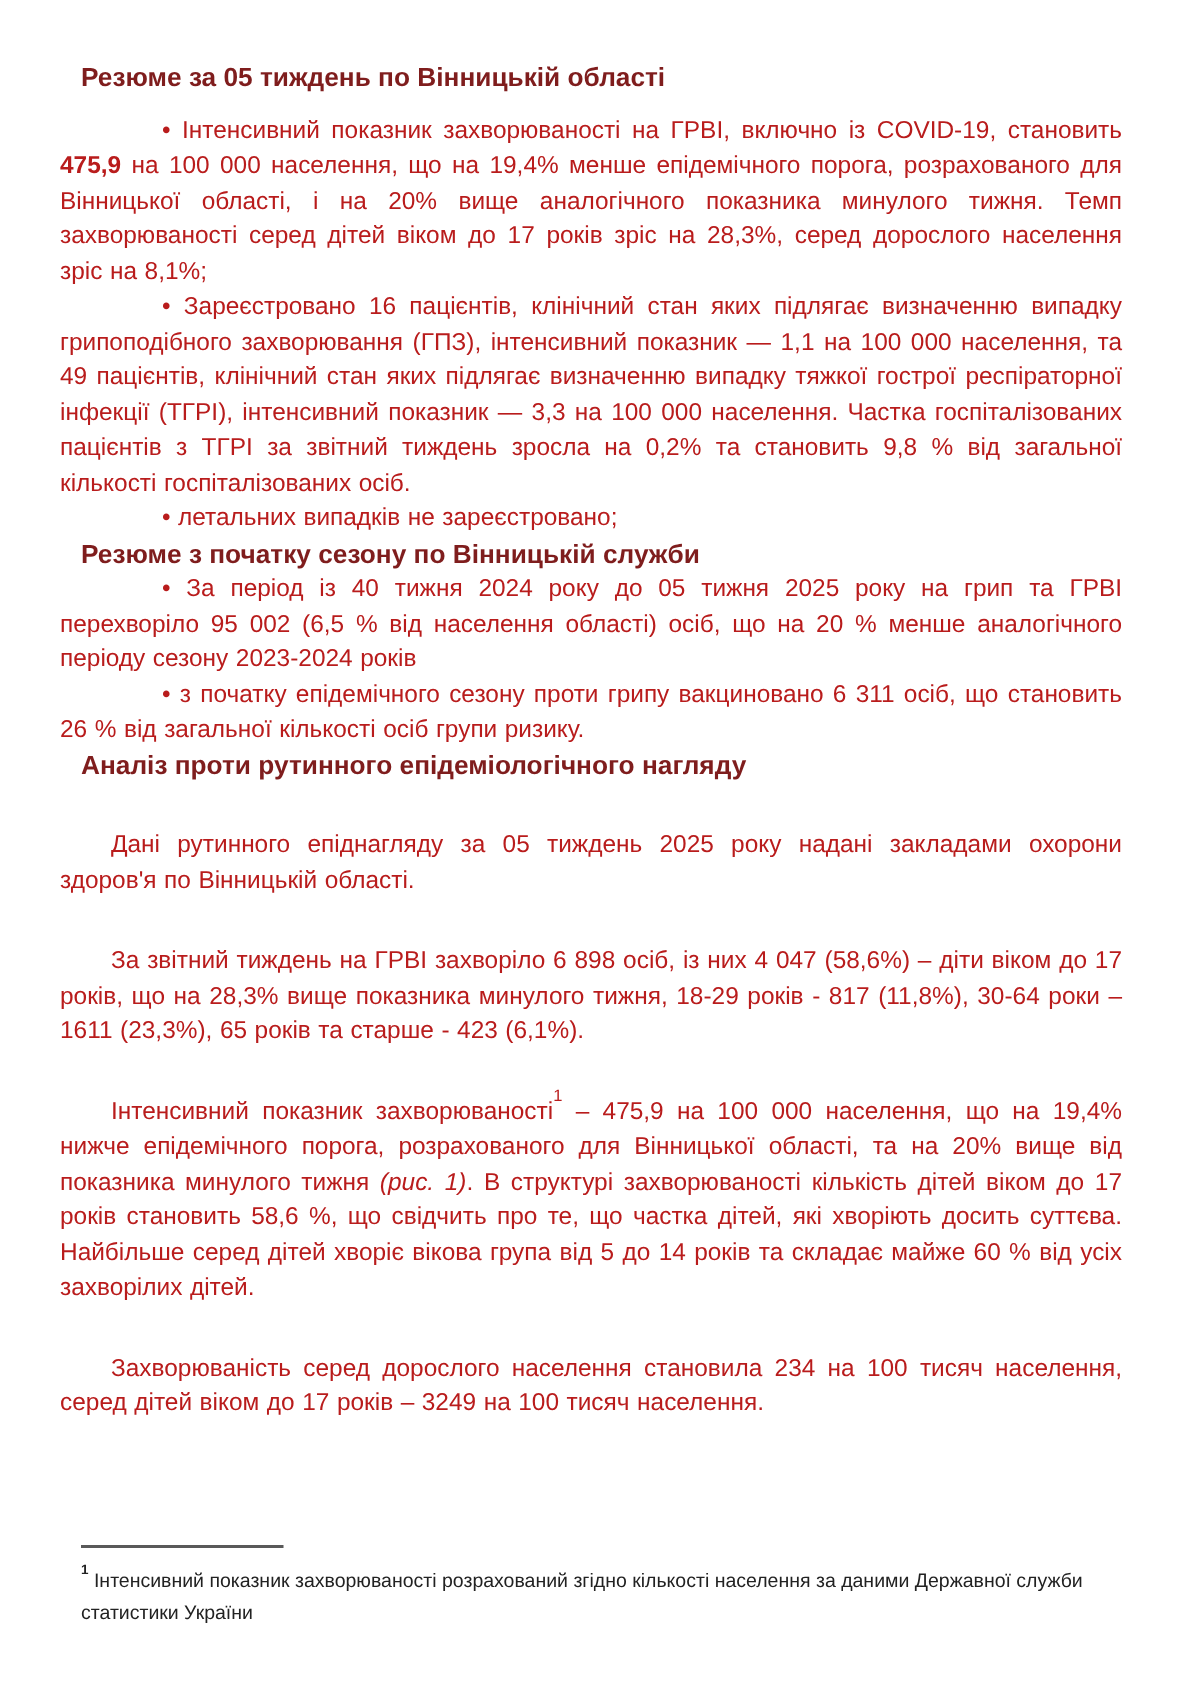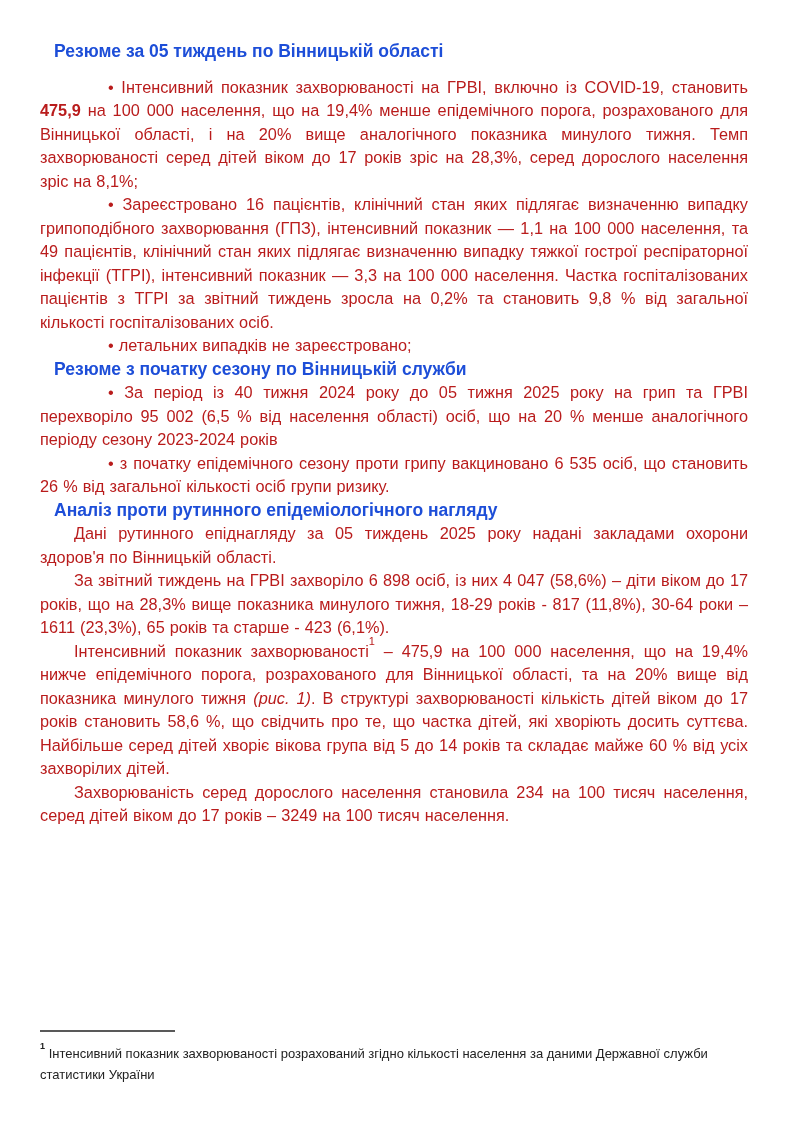--- a/index.html
+++ b/index.html
@@ -10,47 +10,47 @@
     background: #ffffff;
     font-family: "Liberation Sans", "DejaVu Sans", sans-serif;
     color: #1f1f1f;
     overflow: hidden;
     box-sizing: border-box;
   }
   .content { padding: 40px 52px 0 40px; }
   .heading {
     font-size: 17.5px;
     font-weight: 700;
-    color: #1d4ed8;
+    color: #7f1d1d;
     line-height: 23.5px;
     margin: 0 0 0 14px;
     text-align: left;
   }
   .heading.first { margin-bottom: 12px; }
   .para {
     font-size: 16.3px;
     line-height: 23.5px;
     text-align: justify;
     margin: 0;
     color: #b91c1c;
     word-spacing: 0.5px;
   }
   .para.bullet { text-indent: 68px; }
-  .para.indent { text-indent: 34px; }
+  .para.indent { text-indent: 34px; margin-top: 30px; }
   .bold { font-weight: 700; }
   .italic { font-style: italic; }
   .sup {
     font-size: 11px;
     position: relative;
     top: -5px;
     line-height: 0;
   }
   .footnote {
     position: absolute;
-    left: 40px;
+    left: 54px;
     top: 1030px;
     width: 700px;
   }
   .fn-rule {
     width: 135px;
     height: 0;
     border-top: 2px solid #595959;
     margin: 0 0 8px 0;
   }
   .fn-text {
@@ -79,21 +79,21 @@
 
     <p class="para bullet">• Зареєстровано 16 пацієнтів, клінічний стан яких підлягає визначенню випадку грипоподібного захворювання (ГПЗ), інтенсивний показник — 1,1 на 100 000 населення, та 49 пацієнтів, клінічний стан яких підлягає визначенню випадку тяжкої гострої респіраторної інфекції (ТГРІ),  інтенсивний показник — 3,3 на 100 000 населення. Частка госпіталізованих пацієнтів з ТГРІ за звітний тиждень зросла на 0,2% та становить 9,8 % від загальної кількості госпіталізованих осіб.</p>
 
     <p class="para bullet">• летальних випадків не зареєстровано;</p>
 
 
     <h2 class="heading">Резюме з початку сезону по Вінницькій служби</h2>
 
     <p class="para bullet">• За період із 40 тижня 2024 року  до 05 тижня 2025 року на грип та ГРВІ перехворіло 95 002 (6,5 % від населення області) осіб, що на 20 % менше аналогічного періоду сезону 2023-2024 років</p>
 
-    <p class="para bullet">• з початку епідемічного сезону проти грипу вакциновано 6 535 осіб, що становить 26 % від загальної кількості осіб групи ризику.</p>
+    <p class="para bullet">• з початку епідемічного сезону проти грипу вакциновано 6 311 осіб, що становить 26 % від загальної кількості осіб групи ризику.</p>
 
     <h2 class="heading">Аналіз проти рутинного епідеміологічного нагляду</h2>
 
     <p class="para indent">Дані рутинного епіднагляду за 05 тиждень 2025 року надані закладами охорони здоров'я по Вінницькій області.</p>
 
     <p class="para indent">За звітний тиждень на ГРВІ захворіло 6 898 осіб, із них 4 047 (58,6%) – діти віком до 17 років, що  на 28,3%  вище показника минулого тижня, 18-29 років - 817 (11,8%), 30-64 роки – 1611 (23,3%), 65 років та старше - 423 (6,1%).</p>
 
     <p class="para indent"><span>Інтенсивний показник захворюваності</span><sup class="sup">1</sup><span> – 475,9 на 100 000 населення, що на 19,4% нижче епідемічного порога, розрахованого для Вінницької області, та на 20% вище від показника минулого тижня </span><span class="italic">(рис. 1)</span><span>. В структурі захворюваності кількість дітей віком до 17 років становить 58,6 %, що свідчить про те, що частка дітей, які хворіють досить суттєва. Найбільше серед дітей хворіє вікова група від 5 до 14 років та складає майже 60 % від усіх захворілих дітей.</span></p>
 
     <p class="para indent">Захворюваність серед дорослого населення становила 234 на  100 тисяч населення, серед дітей віком до 17 років – 3249 на 100  тисяч населення.</p>

